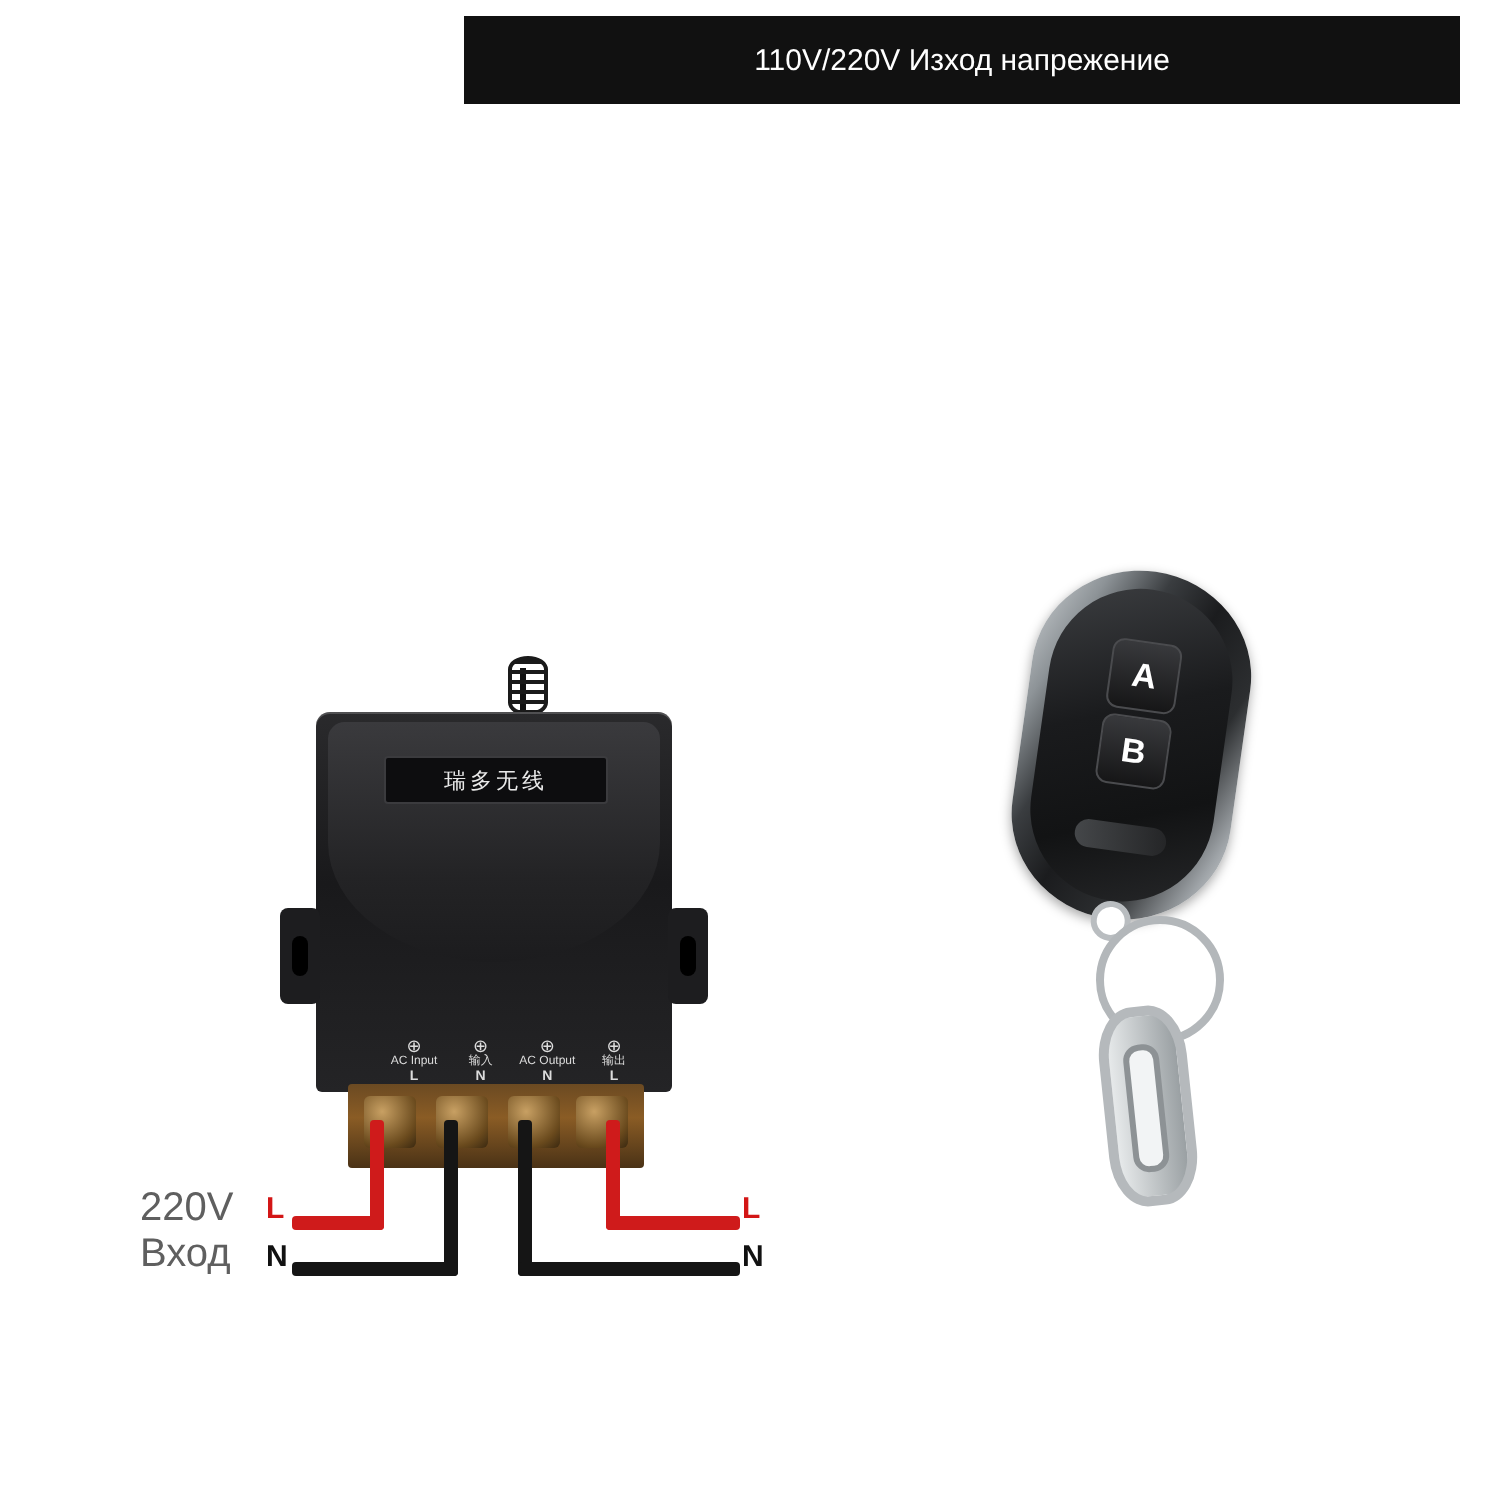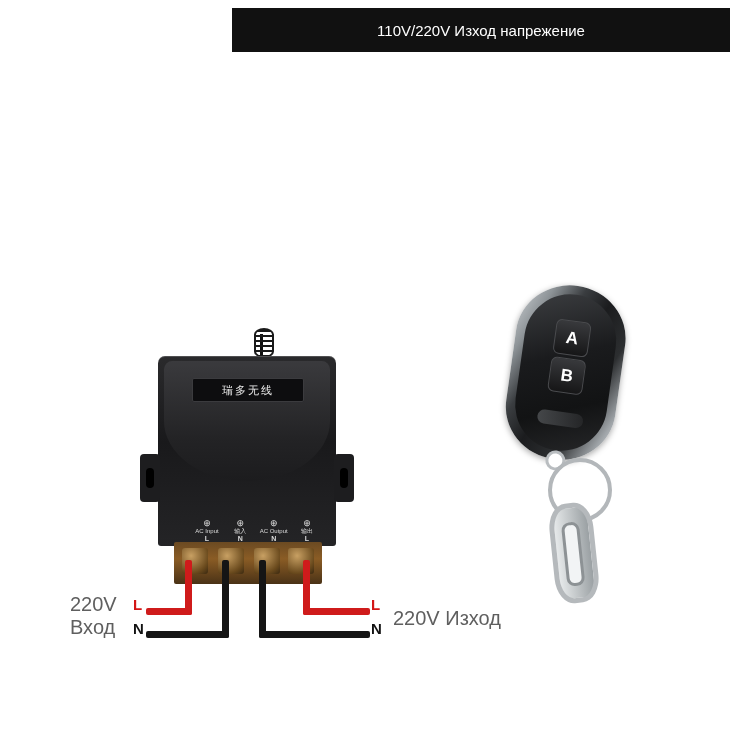--- a/index.html
+++ b/index.html
@@ -445,23 +445,20 @@
 
     <div class="wlabel red" style="left:133px; top:381px;">L</div>
     <div class="wlabel blk" style="left:133px; top:405px;">N</div>
     <div class="wlabel red" style="left:371px; top:381px;">L</div>
     <div class="wlabel blk" style="left:371px; top:405px;">N</div>
 
     <div class="big-label" style="left:70px; top:378px;">
       <div>220V</div>
       <div>Вход</div>
     </div>
-    <div class="big-label" style="left:393px; top:392px;">
-      <div>220V Изход</div>
-    </div>
 
     <div class="remote">
       <div class="remote-shell">
         <div class="remote-face">
           <div class="btn-key a">A</div>
           <div class="btn-key b">B</div>
           <div class="remote-logo"></div>
         </div>
         <div class="remote-hole"></div>
       </div>

